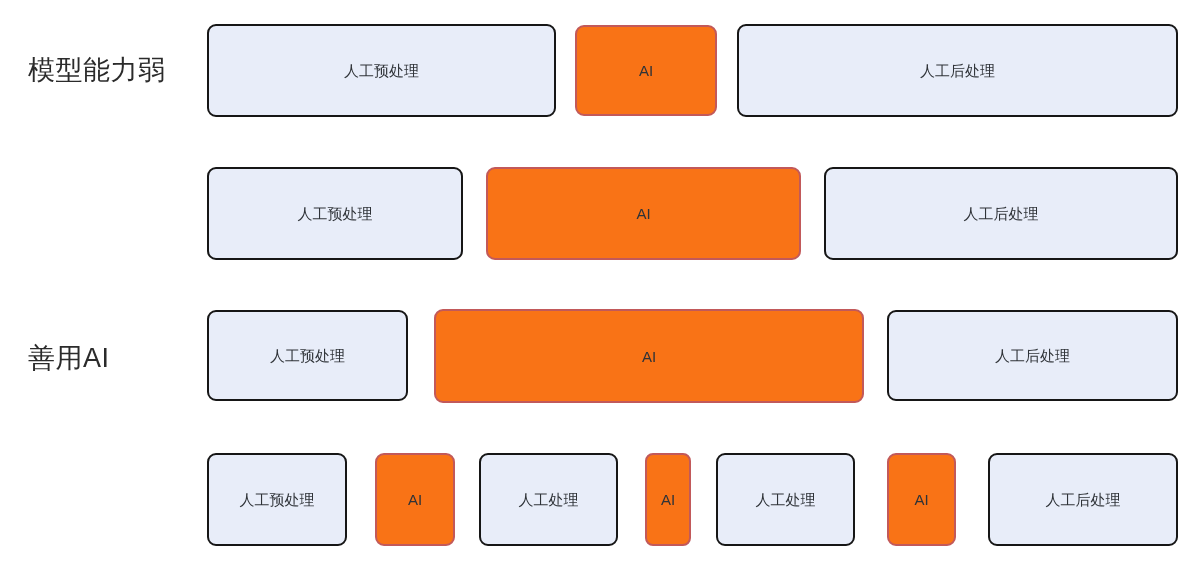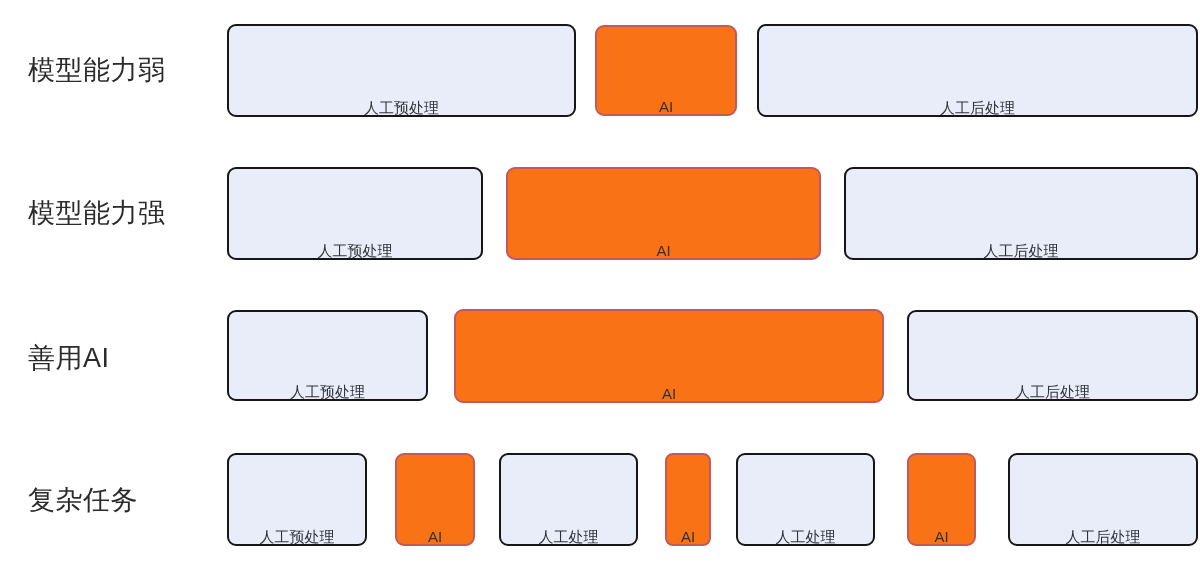--- a/index.html
+++ b/index.html
@@ -26,27 +26,26 @@
     line-height: 1;
     color: #2b2b2b;
     letter-spacing: 0.5px;
     white-space: nowrap;
     transform: translateY(-50%);
   }
   .box {
     position: absolute;
     box-sizing: border-box;
     display: flex;
-    align-items: flex-end;
+    align-items: center;
     justify-content: center;
     border-radius: 9px;
     font-size: 15px;
     line-height: 1;
     white-space: nowrap;
-    margin-left: 20px;
   }
   .box.human {
     background: #e8edf9;
     border: 2.4px solid #161616;
     color: #2f3338;
   }
   .box.ai {
     background: #f97316;
     border: 2.2px solid #c2595a;
     color: #2f3338;
@@ -62,41 +61,39 @@
     <div class="row-label" style="left: 28px; top: 70px;">模型能力弱</div>
     <div class="box human" style="left: 207px; top: 24px; width: 349px; height: 93px;">
       <span class="box-text">人工预处理</span>
     </div>
     <div class="box ai" style="left: 575px; top: 25px; width: 142px; height: 91px;">
       <span class="box-text">AI</span>
     </div>
     <div class="box human" style="left: 737px; top: 24px; width: 441px; height: 93px;">
       <span class="box-text">人工后处理</span>
     </div>
-    <div class="row-label" style="left: 28px; top: 213px;">模型能力强</div>
     <div class="box human" style="left: 207px; top: 167px; width: 256px; height: 93px;">
       <span class="box-text">人工预处理</span>
     </div>
     <div class="box ai" style="left: 486px; top: 167px; width: 315px; height: 93px;">
       <span class="box-text">AI</span>
     </div>
     <div class="box human" style="left: 824px; top: 167px; width: 354px; height: 93px;">
       <span class="box-text">人工后处理</span>
     </div>
     <div class="row-label" style="left: 28px; top: 358px;">善用AI</div>
     <div class="box human" style="left: 207px; top: 310px; width: 201px; height: 91px;">
       <span class="box-text">人工预处理</span>
     </div>
     <div class="box ai" style="left: 434px; top: 309px; width: 430px; height: 94px;">
       <span class="box-text">AI</span>
     </div>
     <div class="box human" style="left: 887px; top: 310px; width: 291px; height: 91px;">
       <span class="box-text">人工后处理</span>
     </div>
-    <div class="row-label" style="left: 28px; top: 500px;">复杂任务</div>
     <div class="box human" style="left: 207px; top: 453px; width: 140px; height: 93px;">
       <span class="box-text">人工预处理</span>
     </div>
     <div class="box ai" style="left: 375px; top: 453px; width: 80px; height: 93px;">
       <span class="box-text">AI</span>
     </div>
     <div class="box human" style="left: 479px; top: 453px; width: 139px; height: 93px;">
       <span class="box-text">人工处理</span>
     </div>
     <div class="box ai" style="left: 645px; top: 453px; width: 46px; height: 93px; border-radius: 8px;">

